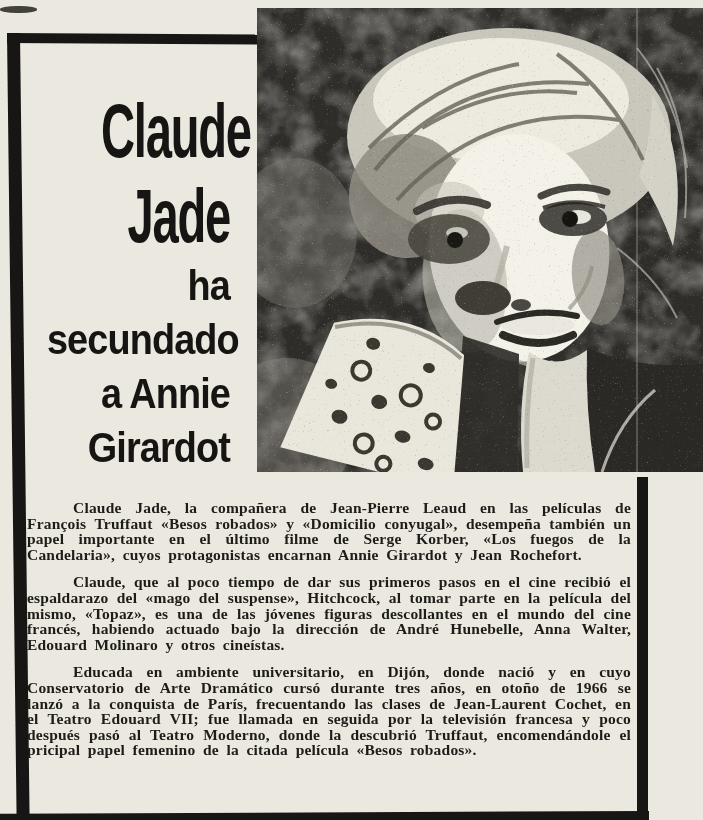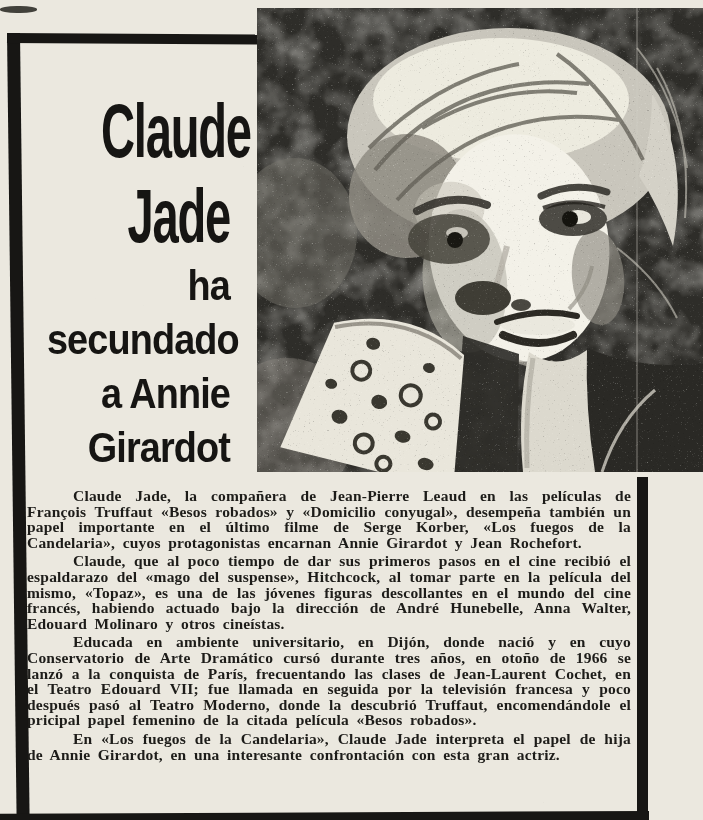--- a/index.html
+++ b/index.html
@@ -32,21 +32,21 @@
   .photo { position:absolute; left:257px; top:8px; width:446px; height:464px; }
   .photo svg { display:block; }
 
   
   .article {
     position:absolute; left:27px; top:488px; width:604px;
     font-weight:700; font-size:15.5px; line-height:15.6px;
     color:#1d1c19; text-align:justify;
     word-spacing:3.5px; letter-spacing:0.2px;
   }
-  .article p { margin:0 0 3px 0; text-indent:46px; }
+  .article p { margin:12px 0 3px 0; text-indent:46px; }
 </style>
 </head>
 <body>
 
 <div class="page">
 
   <div class="rule rule-left"></div>
   <div class="rule rule-top"></div>
   <div class="rule rule-right"></div>
   <div class="rule rule-bottom"></div>
@@ -161,21 +161,20 @@
 
       <rect x="0" y="0" width="446" height="464" filter="url(#grainW)" opacity="0.5"></rect>
       <rect x="0" y="0" width="446" height="464" filter="url(#grainB)" opacity="0.4"></rect>
     </svg>
   </div>
 
   <div class="article">
     <p>Claude Jade, la compañera de Jean-Pierre Leaud en las películas de François Truffaut «Besos robados» y «Domicilio conyugal», desempeña también un papel importante en el último filme de Serge Korber, «Los fuegos de la Candelaria», cuyos protagonistas encarnan Annie Girardot y Jean Rochefort.</p>
     <p>Claude, que al poco tiempo de dar sus primeros pasos en el cine recibió el espaldarazo del «mago del suspense», Hitchcock, al tomar parte en la película del mismo, «Topaz», es una de las jóvenes figuras descollantes en el mundo del cine francés, habiendo actuado bajo la dirección de André Hunebelle, Anna Walter, Edouard Molinaro y otros cineístas.</p>
     <p>Educada en ambiente universitario, en Dijón, donde nació y en cuyo Conservatorio de Arte Dramático cursó durante tres años, en otoño de 1966 se lanzó a la conquista de París, frecuentando las clases de Jean-Laurent Cochet, en el Teatro Edouard VII; fue llamada en seguida por la televisión francesa y poco después pasó al Teatro Moderno, donde la descubrió Truffaut, encomendándole el pricipal papel femenino de la citada película «Besos robados».</p>
-    <p>En «Los fuegos de la Candelaria», Claude Jade interpreta el papel de hija de Annie Girardot, en una interesante confrontación con esta gran actriz.</p>
   </div>
 
   <svg class="overlay" width="703" height="820">
     <filter id="paperSpecks" x="0" y="0" width="100%" height="100%">
       <feTurbulence type="fractalNoise" baseFrequency="0.6" numOctaves="2" seed="7"></feTurbulence>
       <feColorMatrix type="matrix" values="0 0 0 0 0.1  0 0 0 0 0.1  0 0 0 0 0.08  1.1 1.1 1.1 0 -2.45"></feColorMatrix>
     </filter>
     <rect width="703" height="820" filter="url(#paperSpecks)" opacity="0.55"></rect>
   </svg>
 

